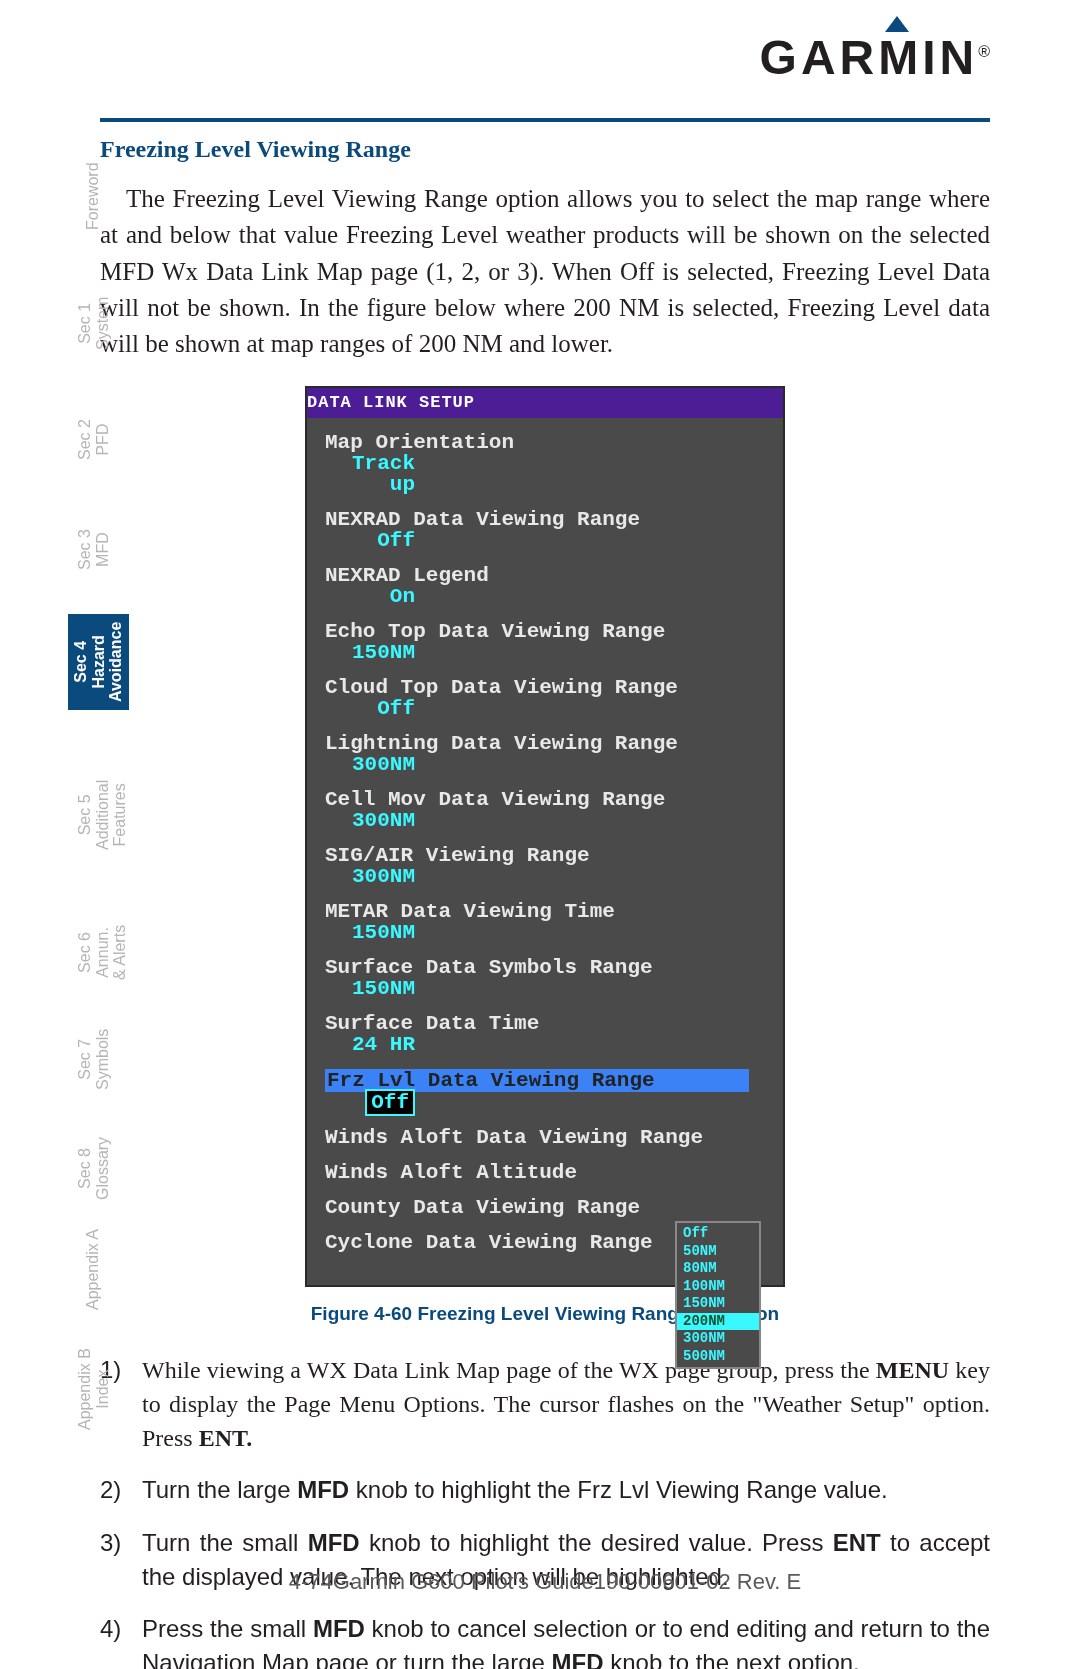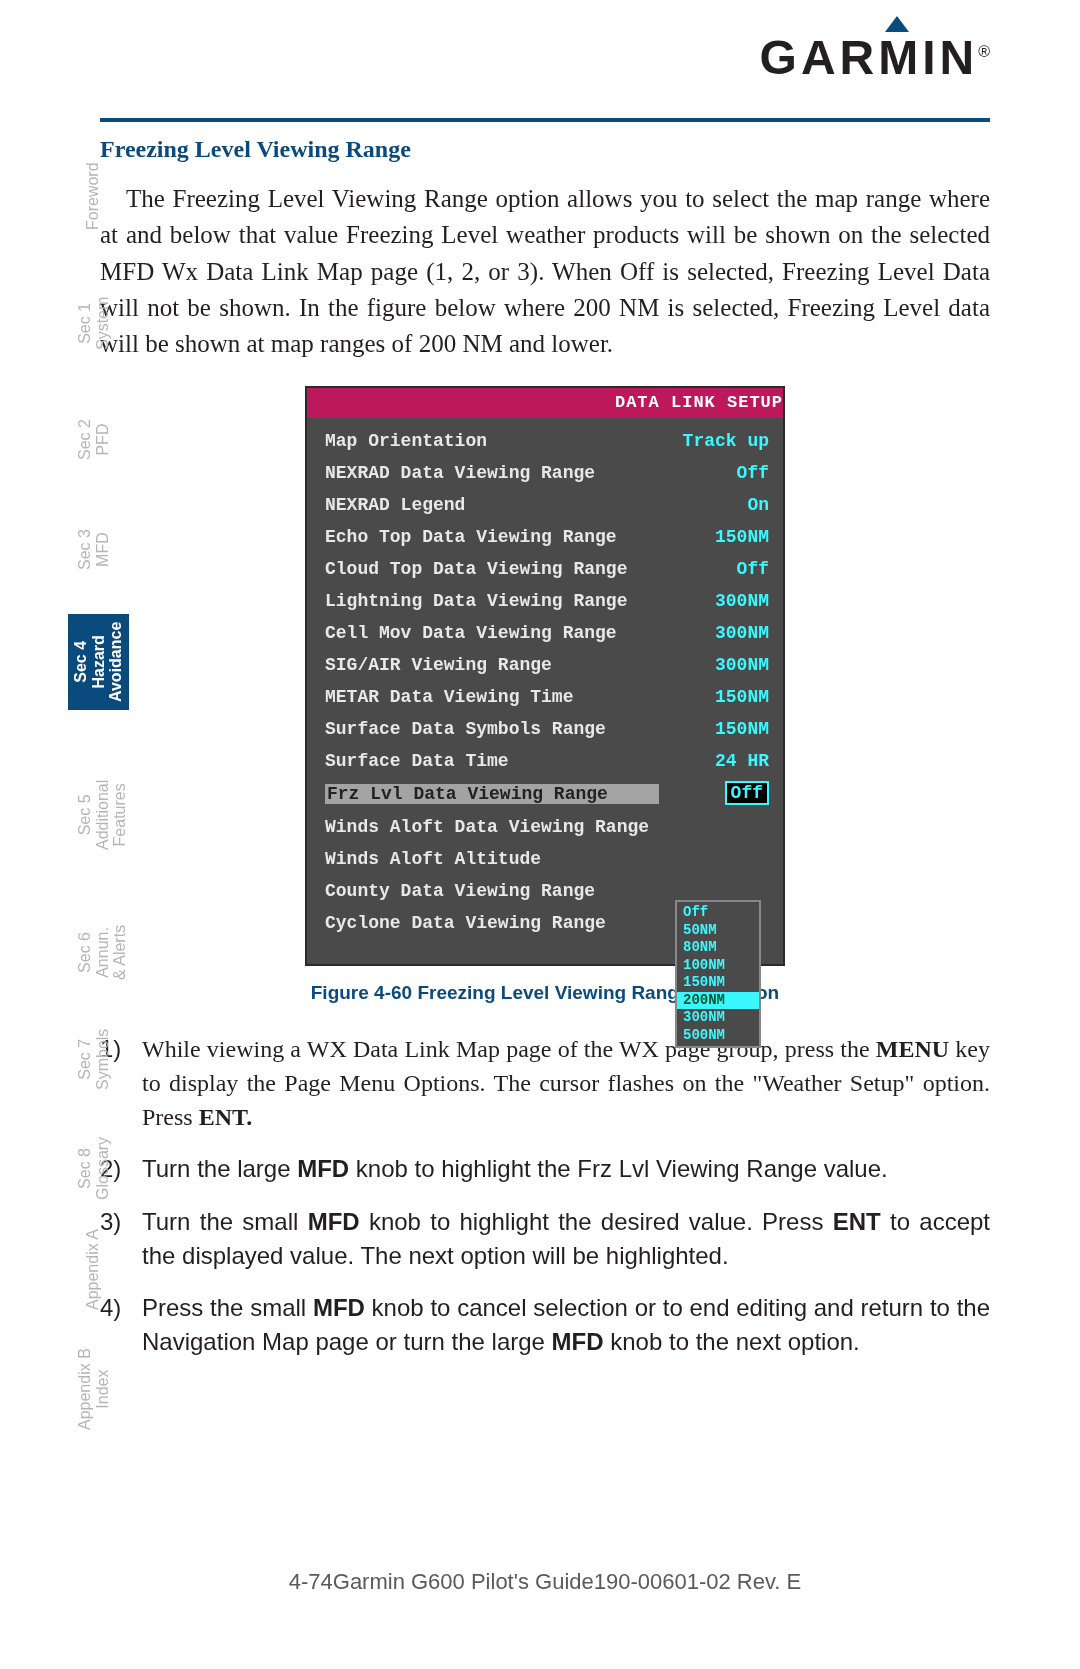--- a/index.html
+++ b/index.html
@@ -86,45 +86,46 @@
     width: 480px;
     background: #4a4a4a;
     border: 2px solid #2a2a2a;
     font-family: 'Courier New', monospace;
     color: #e8e8e8;
     text-align: left;
     position: relative;
     padding-bottom: 12px;
   }
   .ds-title-bar {
-    background: #be185d;
+    background: #4c1d95;
     height: 30px;
-    text-align: right;
+    text-align: left;
     color: #fff;
     font-family: 'Courier New', monospace;
     font-size: 17px;
     letter-spacing: 1px;
     line-height: 30px;
     font-weight: bold;
   }
   .ds-body {
     background: #4a4a4a;
     padding: 14px 14px 6px 18px;
     position: relative;
   }
   .ds-row {
     display: flex;
-    font-size: 18px;
+    font-size: 21px;
     line-height: 1;
     margin-bottom: 14px;
+    flex-direction: column;
   }
   .ds-label { flex: 1 1 auto; font-weight: bold; }
   .ds-val   { width: 90px; color: #39f8ff; font-weight: bold; text-align: right; }
   .ds-row.sel .ds-label {
-    background: #a3a3a3;
+    background: #3b82f6;
     color: #222;
     padding: 1px 2px;
     margin-right: 20px;
   }
   .ds-row.sel .ds-val {
     color: #39f8ff;
   }
   .ds-row.sel .ds-val span {
     background: #000;
     border: 2px solid #39f8ff;

